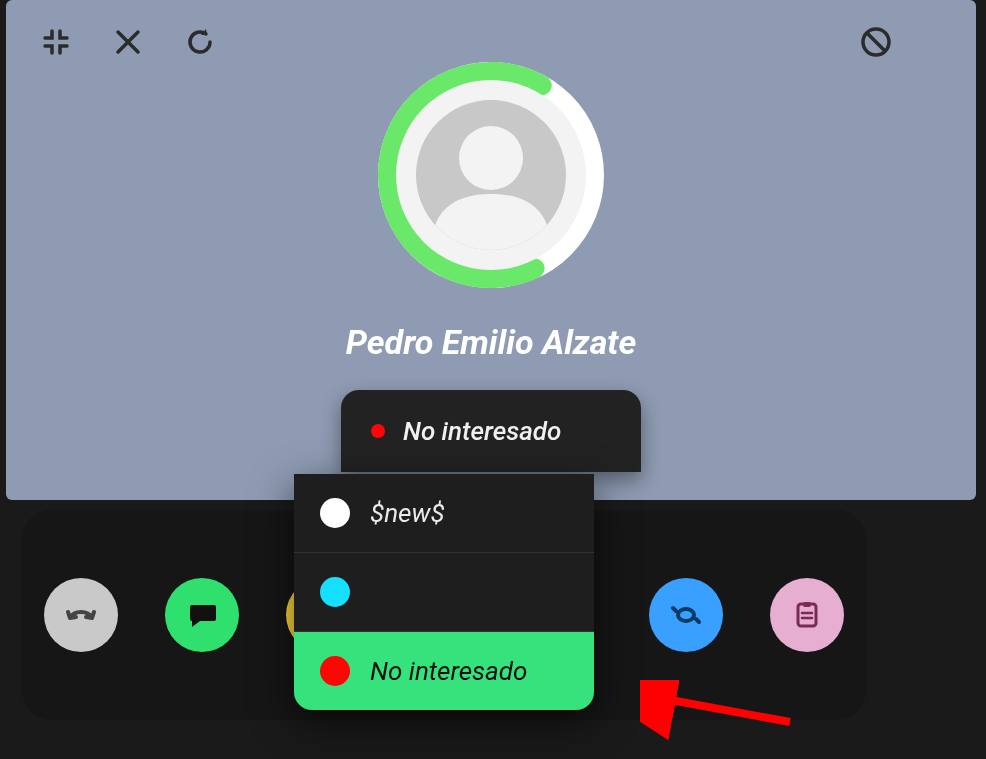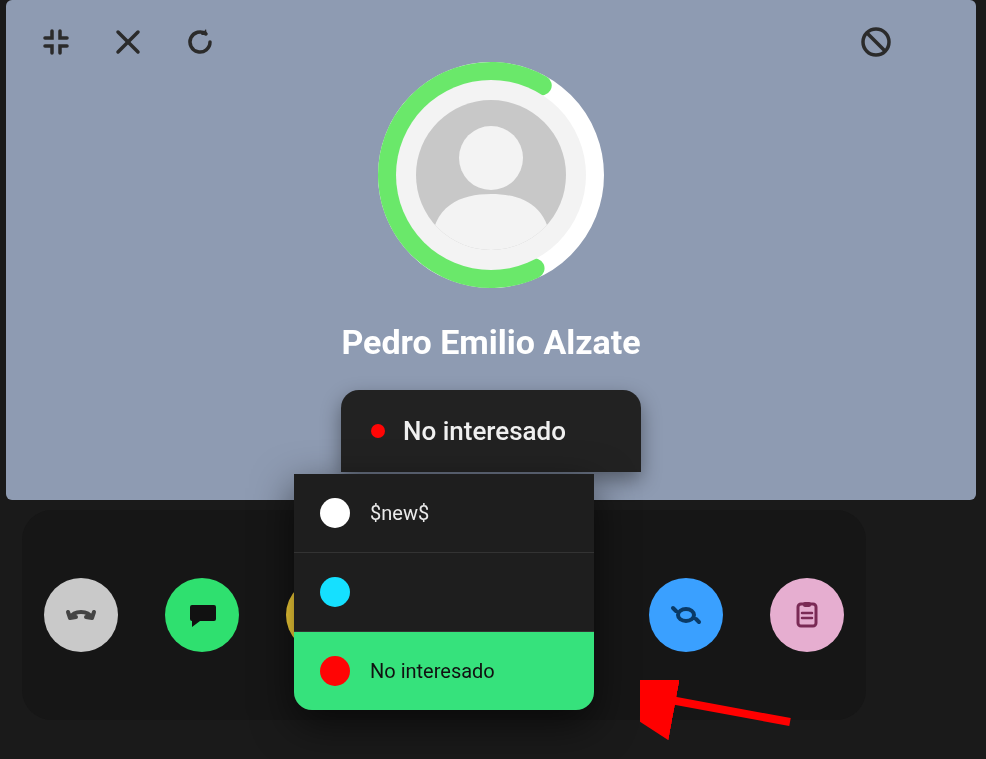--- a/index.html
+++ b/index.html
@@ -6,20 +6,21 @@
   html, body { width: 986px; height: 759px; overflow: hidden; }
   body {
     font-family: -apple-system, BlinkMacSystemFont, "Segoe UI", Roboto, Arial, sans-serif;
     background: #1a1a1a;
   }
   .stage {
     position: relative;
     width: 888px;
     height: 759px;
     background: #1a1a1a;
+    font-style: italic;
   }
   .card {
     position: absolute;
     left: 6px;
     top: 0;
     width: 970px;
     height: 500px;
     background: #8e9bb2;
     border-radius: 6px;
   }
@@ -144,21 +145,21 @@
   }
   .dd-item:first-child { border-top: none; }
   .dd-item .swatch {
     width: 30px;
     height: 30px;
     border-radius: 50%;
     flex: 0 0 30px;
   }
   .dd-item .label {
     color: #eaeaea;
-    font-size: 20px;
+    font-size: 26px;
   }
   .dd-item.sel {
     background: #36e27c;
   }
   .dd-item.sel .label { color: #111; }
   
   .action-bar {
     position: absolute;
     left: 22px;
     right: 22px;

